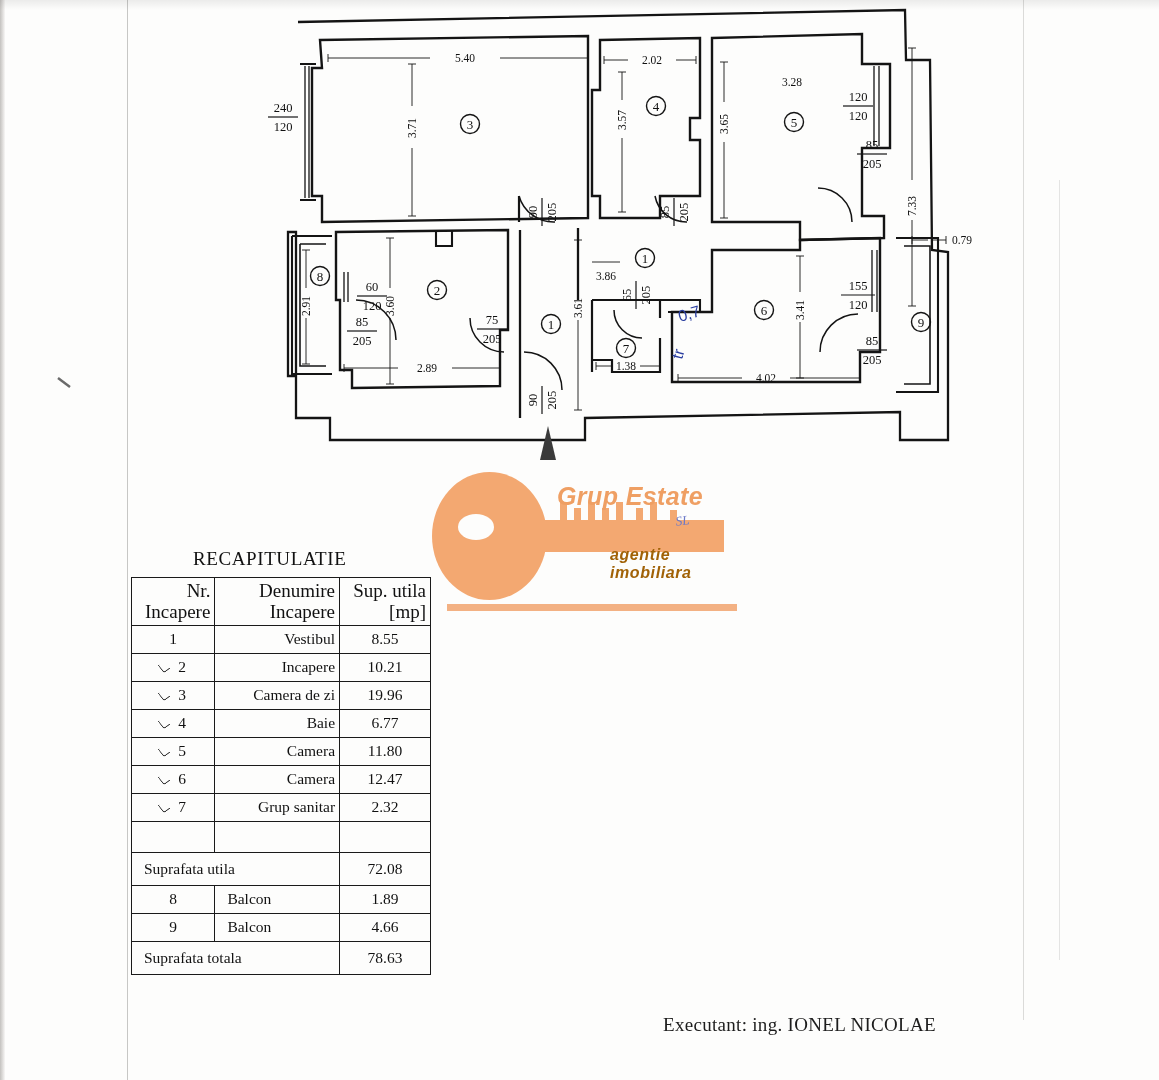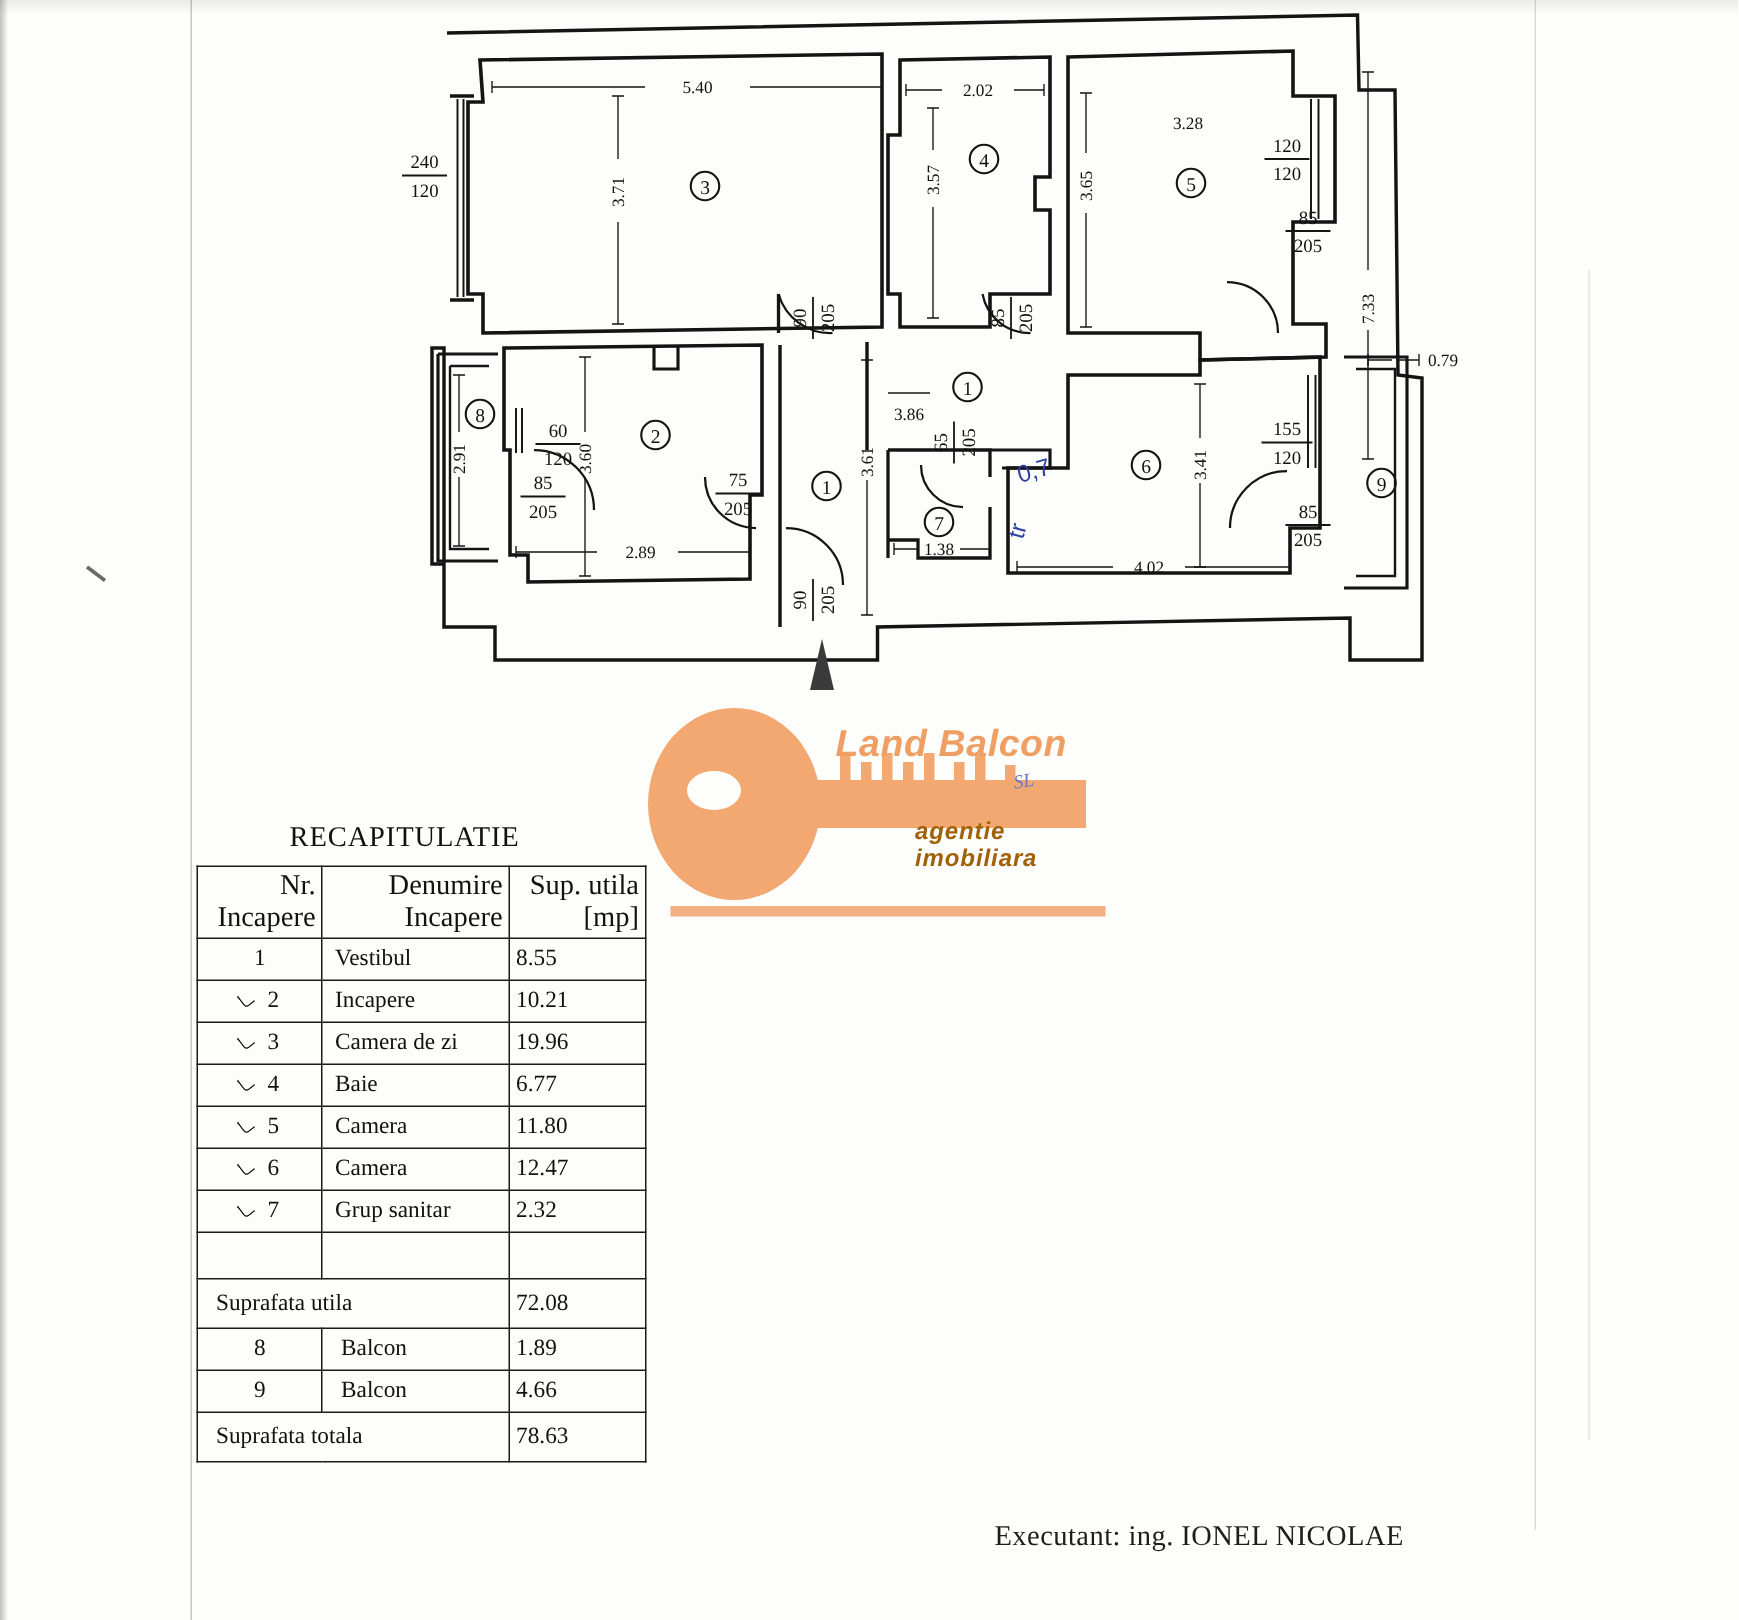--- a/index.html
+++ b/index.html
@@ -36,22 +36,22 @@
      font-style:italic;transform:rotate(-8deg);}
 
   
   #recap{position:absolute;left:131px;top:548px;width:300px;}
   #recap-title{font-size:19px;letter-spacing:.6px;margin:0 0 7px 62px;
      font-family:"Liberation Serif",serif;}
   table.recap{border-collapse:collapse;width:300px;font-size:15.5px;
      font-family:"Liberation Serif",serif;}
   table.recap td,table.recap th{border:1.4px solid #1a1a1a;padding:2px 4px;font-weight:normal;}
   .c-nr{width:78px;text-align:center;}
-  .c-den{width:122px;text-align:left;padding-left:8px !important;}
-  .c-sup{width:100px;}
+  .c-den{width:122px;text-align:right;padding-left:8px !important;}
+  .c-sup{width:100px;text-align:center;}
   .hdr td{text-align:right;line-height:1.12;font-size:19px;padding:3px 2px;}
   .rowh{height:28px;}
   .blankrow td{height:26px;}
   .sumrow td{height:28px;}
   .span2{text-align:left;padding-left:12px !important;}
   .tick{position:relative;display:inline-block;width:14px;height:12px;margin-right:4px;}
   .tick::before{content:"";position:absolute;left:0;top:2px;width:7px;height:9px;
      border-left:1.6px solid #111;border-bottom:1.6px solid #111;
      transform:rotate(-38deg);border-radius:0 0 0 3px;}
 
@@ -338,21 +338,21 @@
     <div class="wm-key-hole"></div>
     <div class="wm-key-shaft"></div>
     <div class="wm-tooth" style="left:128px;top:40px;height:22px;"></div>
     <div class="wm-tooth" style="left:142px;top:46px;height:16px;"></div>
     <div class="wm-tooth" style="left:156px;top:40px;height:22px;"></div>
     <div class="wm-tooth" style="left:170px;top:46px;height:16px;"></div>
     <div class="wm-tooth" style="left:184px;top:40px;height:22px;"></div>
     <div class="wm-tooth" style="left:204px;top:46px;height:16px;"></div>
     <div class="wm-tooth" style="left:218px;top:40px;height:22px;"></div>
     <div class="wm-tooth" style="left:238px;top:48px;height:14px;"></div>
-    <div class="wm-title">Land Balcon</div>
+    <div class="wm-title">Grup Estate</div>
     <div class="wm-sub">agentie imobiliara</div>
     <div class="wm-stamp">SL</div>
     <div class="wm-underline"></div>
   </div>
 
   <div id="recap">
     <div id="recap-title">RECAPITULATIE</div>
     <table class="recap">
       <tbody>
         <tr class="hdr">

